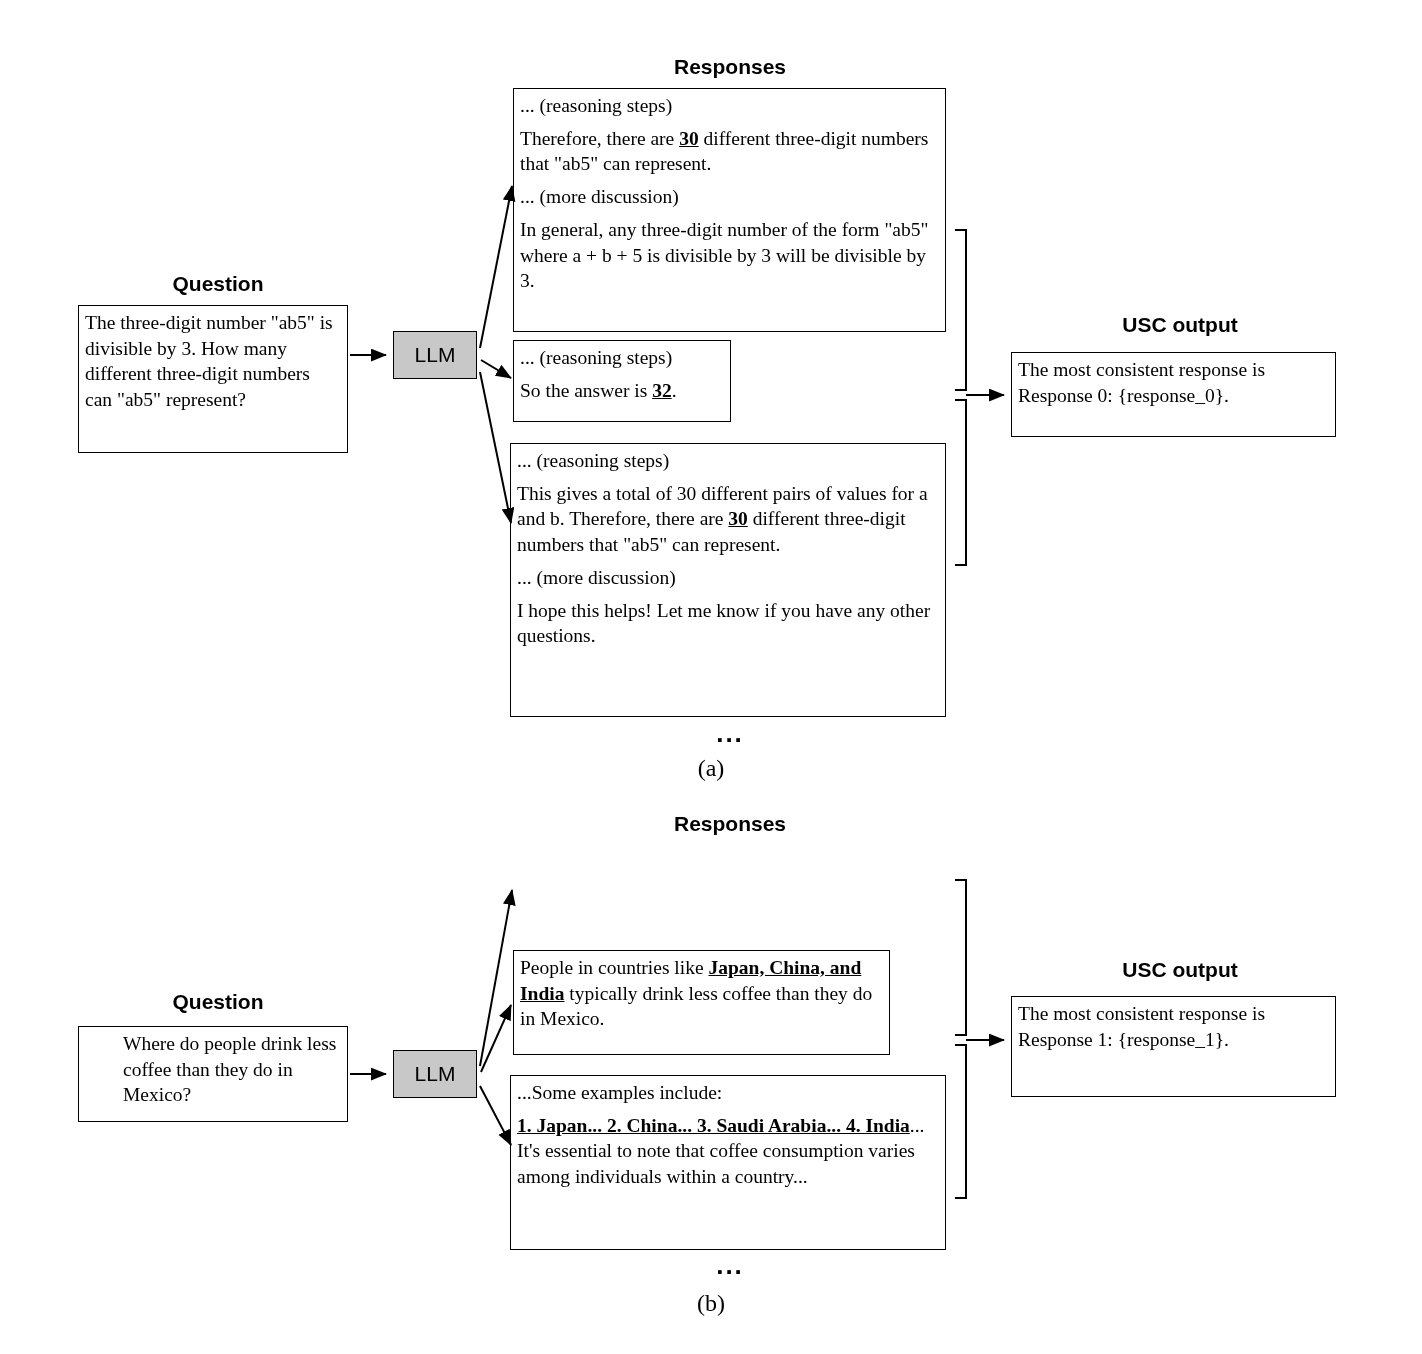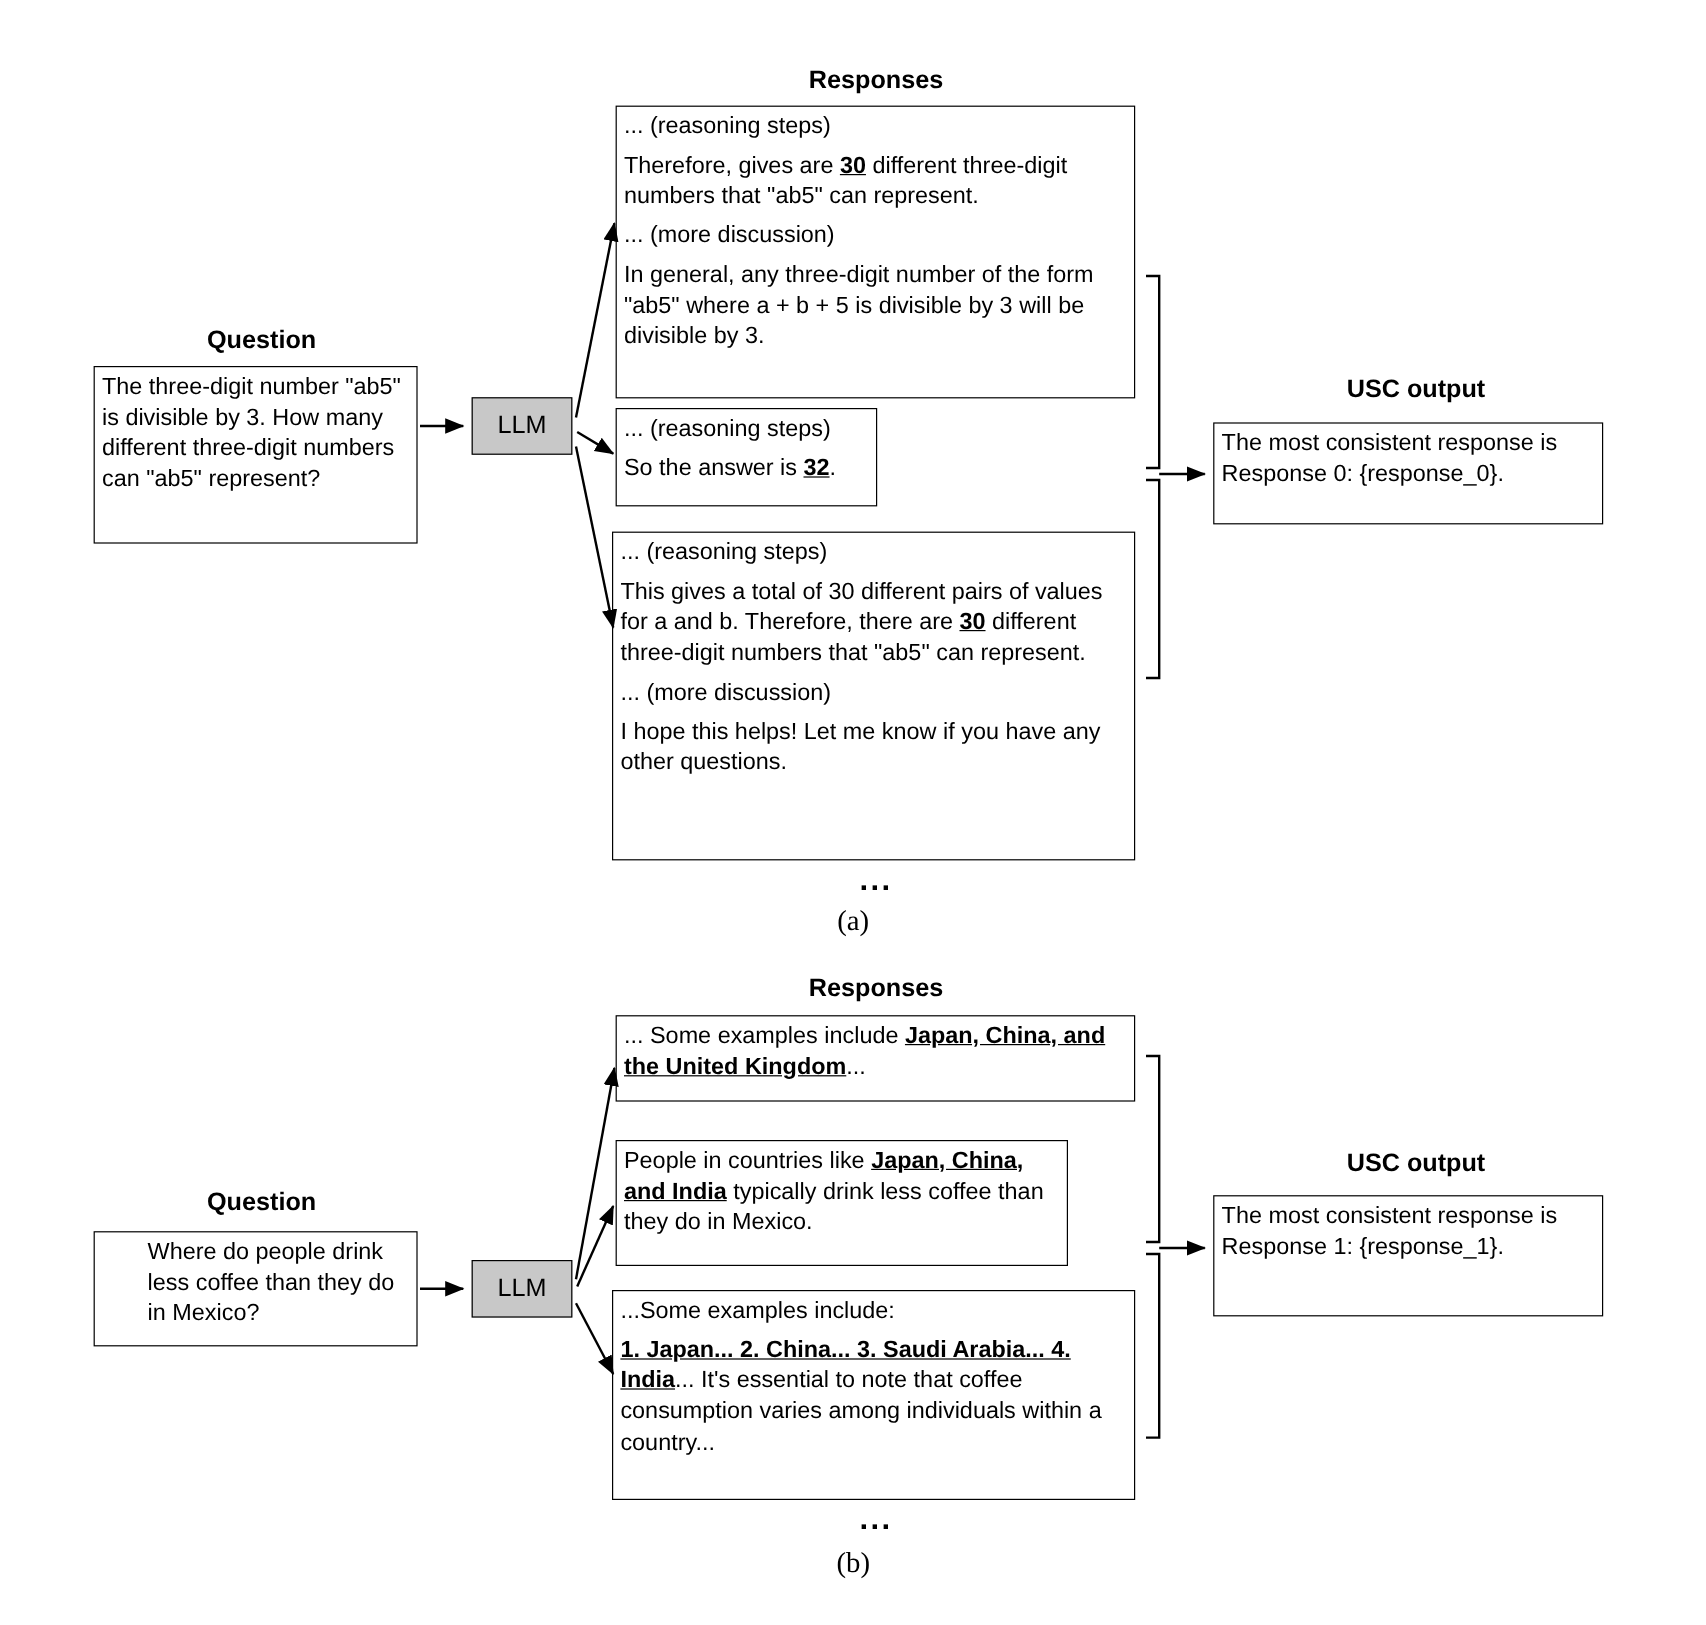--- a/index.html
+++ b/index.html
@@ -45,21 +45,21 @@
     border: 1.5px solid #000;
     background: #c8c8c8;
     box-sizing: border-box;
     font-weight: normal;
     font-size: 21px;
     display: flex;
     align-items: center;
     justify-content: center;
   }
 
-  .para { margin: 0 0 7px 0; }
+  .para { margin: 0 0 7px 0; font-family: Liberation Serif, serif; }
   .para:last-child { margin-bottom: 0; }
 
   .bu { font-weight: bold; text-decoration: underline; }
 
   .dots {
     font-weight: bold;
     font-size: 26px;
     letter-spacing: 2px;
     text-align: center;
   }
@@ -90,21 +90,21 @@
   </div>
 
   <div class="llm-box abs" style="left:393px; top:331px; width:84px; height:48px;">
     <span>LLM</span>
   </div>
 
   <div class="heading abs" style="left:600px; top:55px; width:260px;">Responses</div>
 
   <div class="box abs" id="a-resp-0" style="left:513px; top:88px; width:433px; height:244px;">
       <div class="para"><span>... (reasoning steps)</span></div>
-      <div class="para"><span>Therefore, gives are </span><span class="bu">30</span><span> different three-digit numbers that "ab5" can represent.</span></div>
+      <div class="para"><span>Therefore, there are </span><span class="bu">30</span><span> different three-digit numbers that "ab5" can represent.</span></div>
       <div class="para"><span>... (more discussion)</span></div>
       <div class="para"><span>In general, any three-digit number of the form "ab5" where a + b + 5 is divisible by 3 will be divisible by 3.</span></div>
     </div>
 
   <div class="box abs" id="a-resp-1" style="left:513px; top:340px; width:218px; height:82px;">
       <div class="para"><span>... (reasoning steps)</span></div>
       <div class="para"><span>So the answer is </span><span class="bu">32</span><span>.</span></div>
     </div>
 
   <div class="box abs" id="a-resp-2" style="left:510px; top:443px; width:436px; height:274px;">
@@ -150,23 +150,20 @@
   <div class="box abs" style="left:78px; top:226px; width:270px; height:96px;padding-left:44px;">
     <div class="para">Where do people drink less coffee than they do in Mexico?</div>
   </div>
 
   <div class="llm-box abs" style="left:393px; top:250px; width:84px; height:48px;">
     <span>LLM</span>
   </div>
 
   <div class="heading abs" style="left:600px; top:12px; width:260px;">Responses</div>
 
-  <div class="box abs" id="b-resp-0" style="left:513px; top:46px; width:433px; height:72px;">
-      <div class="para"><span>... Some examples include </span><span class="bu">Japan, China, and the United Kingdom</span><span>...</span></div>
-    </div>
 
   <div class="box abs" id="b-resp-1" style="left:513px; top:150px; width:377px; height:105px;">
       <div class="para"><span>People in countries like </span><span class="bu">Japan, China, and India</span><span> typically drink less coffee than they do in Mexico.</span></div>
     </div>
 
   <div class="box abs" id="b-resp-2" style="left:510px; top:275px; width:436px; height:175px;">
       <div class="para"><span>...Some examples include:</span></div>
       <div class="para"><span class="bu">1. Japan... 2. China... 3. Saudi Arabia... 4. India</span><span>... It's essential to note that coffee consumption varies among individuals within a country...</span></div>
     </div>
 

